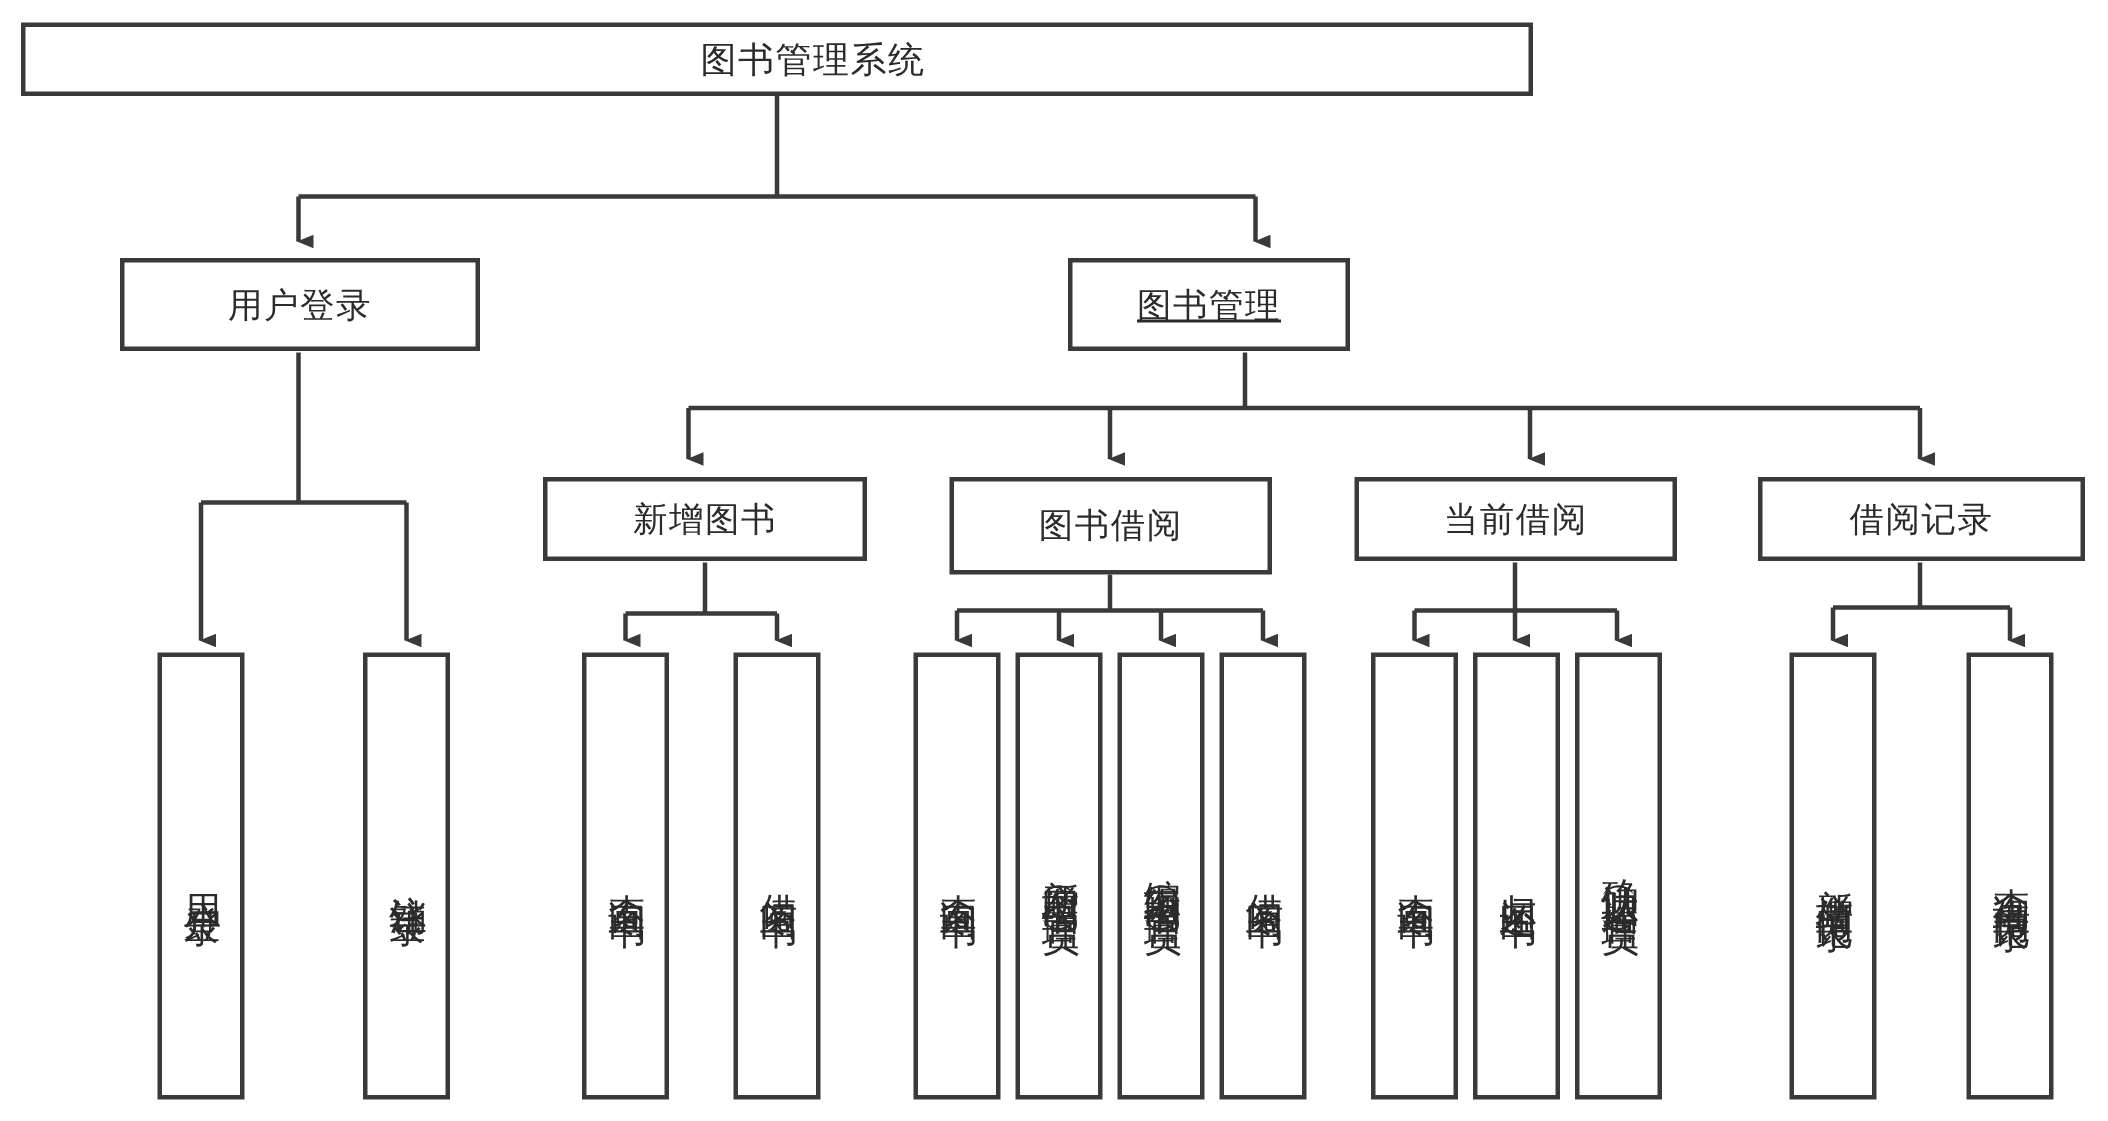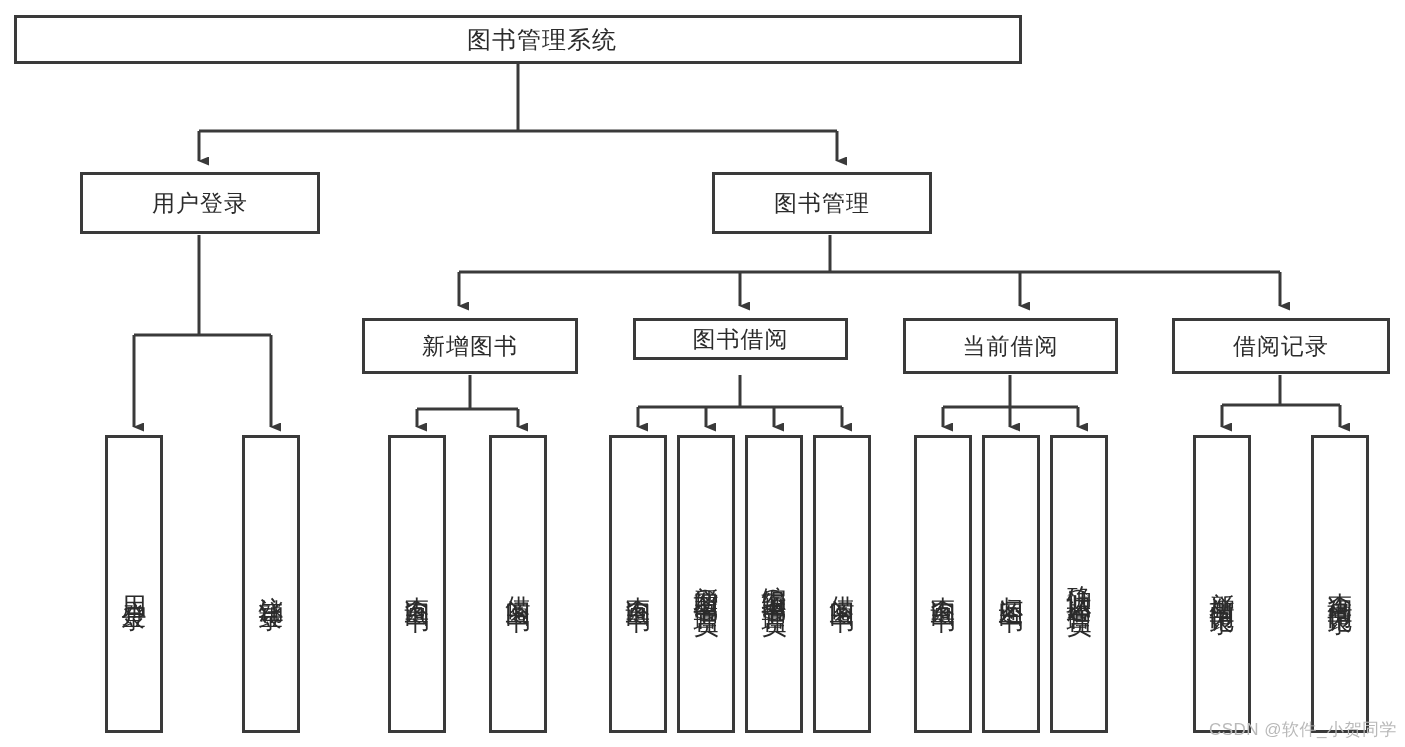--- a/index.html
+++ b/index.html
@@ -120,28 +120,28 @@
     </g>
   </svg>
 
   <div class="node h root" style="left:14px; top:15px; width:1008px; height:49px;padding-left:48px;">
     <span>图书管理系统</span>
   </div>
 
   <div class="node h" style="left:80px; top:172px; width:240px; height:62px;">
     <span>用户登录</span>
   </div>
-  <div class="node h" style="left:712px; top:172px; width:220px; height:62px;">
+  <div class="node h" style="left:712px; top:172px; width:188px; height:62px;text-decoration:underline;">
     <span>图书管理</span>
   </div>
 
   <div class="node h" style="left:362px; top:318px; width:216px; height:56px;">
     <span>新增图书</span>
   </div>
-  <div class="node h" style="left:633px; top:318px; width:215px; height:42px;">
+  <div class="node h" style="left:633px; top:318px; width:215px; height:65px;">
     <span>图书借阅</span>
   </div>
   <div class="node h" style="left:903px; top:318px; width:215px; height:56px;">
     <span>当前借阅</span>
   </div>
   <div class="node h" style="left:1172px; top:318px; width:218px; height:56px;font-family:Liberation Mono, monospace;">
     <span>借阅记录</span>
   </div>
 
   <div class="node v" style="left:105px; top:435px; width:58px; height:298px;">
@@ -181,15 +181,14 @@
     <span>确认归还（管理员）</span>
   </div>
 
   <div class="node v" style="left:1193px; top:435px; width:58px; height:298px;">
     <span>新增借阅记录</span>
   </div>
   <div class="node v" style="left:1311px; top:435px; width:58px; height:298px;">
     <span>查询借阅记录</span>
   </div>
 
-  <div class="watermark">CSDN @软件_小贺同学</div>
 
 </div>
 
 </body></html>

